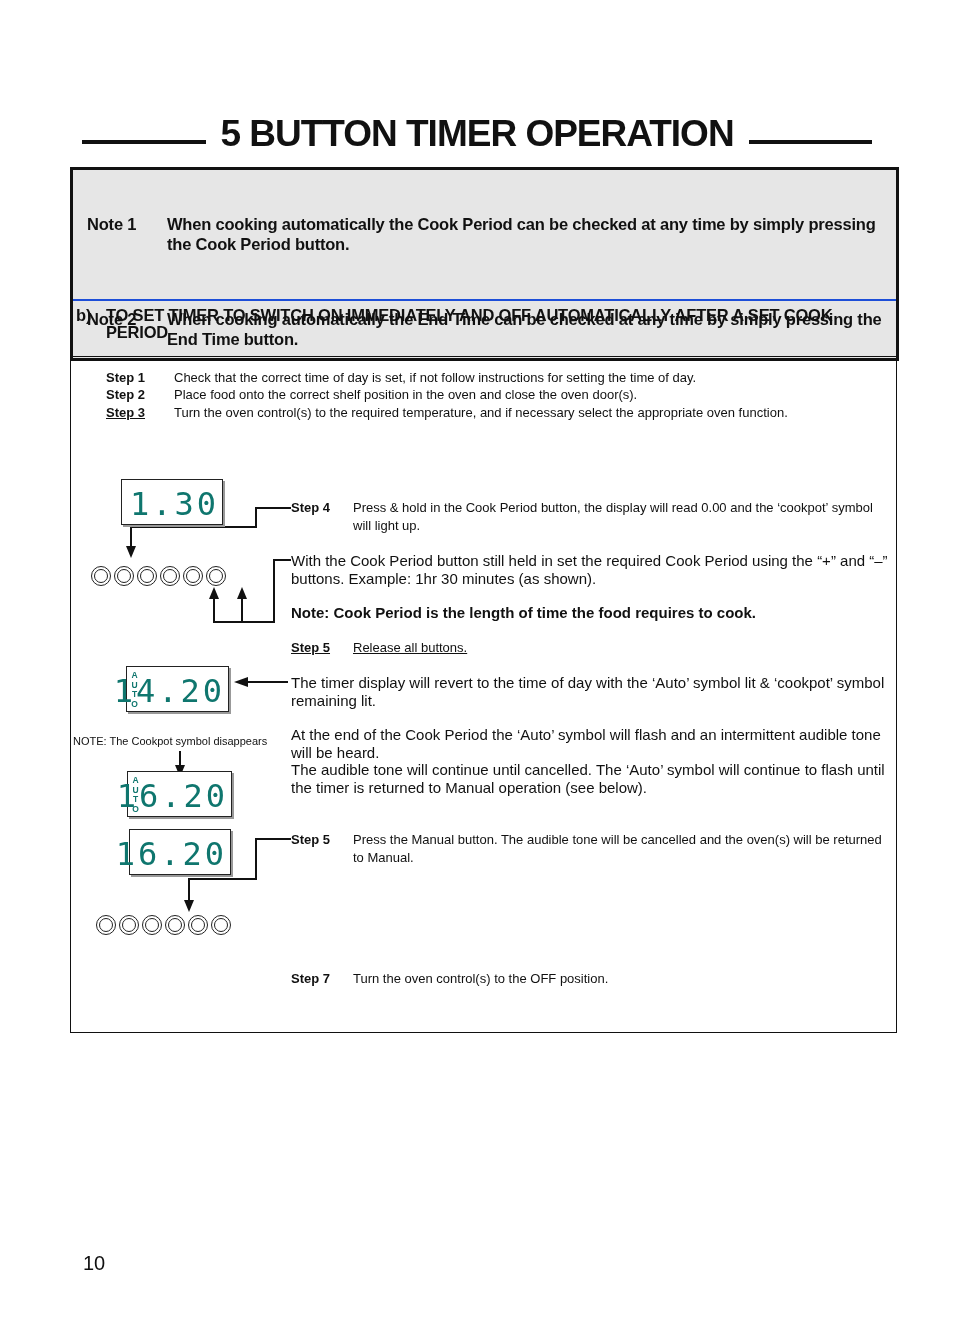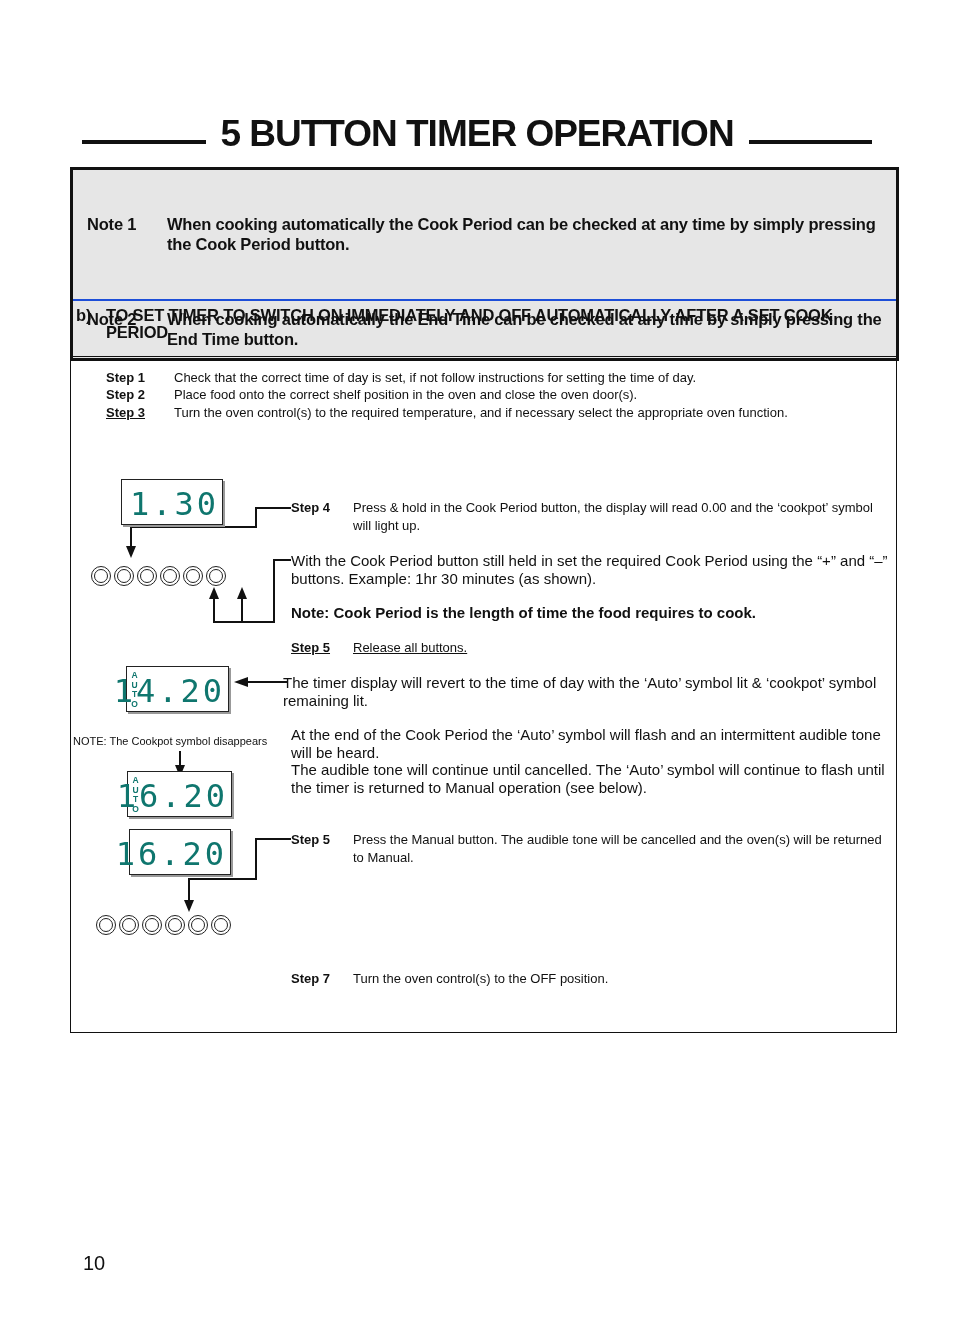--- a/index.html
+++ b/index.html
@@ -184,21 +184,21 @@
 <div class="lcd" style="left:126px; top:666px; width:103px; height:46px;">
   <div class="auto-col">
     <div>A</div>
     <div>U</div>
     <div>T</div>
     <div>O</div>
   </div>
   <span>14.20</span>
 </div>
 
-<div class="txt" style="left:283px; top:674px; width:600px;">The timer display will revert to the time of day with the ‘Auto’ symbol lit &amp; ‘cookpot’ symbol remaining lit.</div>
+<div class="txt" style="left:291px; top:674px; width:600px;">The timer display will revert to the time of day with the ‘Auto’ symbol lit &amp; ‘cookpot’ symbol remaining lit.</div>
 
 <div class="note-small" style="left:73px; top:735px; width:215px;">NOTE: The Cookpot symbol disappears</div>
 
 <div class="txt" style="left:291px; top:726px; width:600px;">At the end of the Cook Period the ‘Auto’ symbol will flash and an intermittent audible tone will be heard.</div>
 <div class="txt" style="left:291px; top:761px; width:600px;">The audible tone will continue until cancelled. The ‘Auto’ symbol will continue to flash until the timer is returned to Manual operation (see below).</div>
 
 <div class="lcd" style="left:127px; top:771px; width:105px; height:46px;">
   <div class="auto-col">
     <div>A</div>
     <div>U</div>

